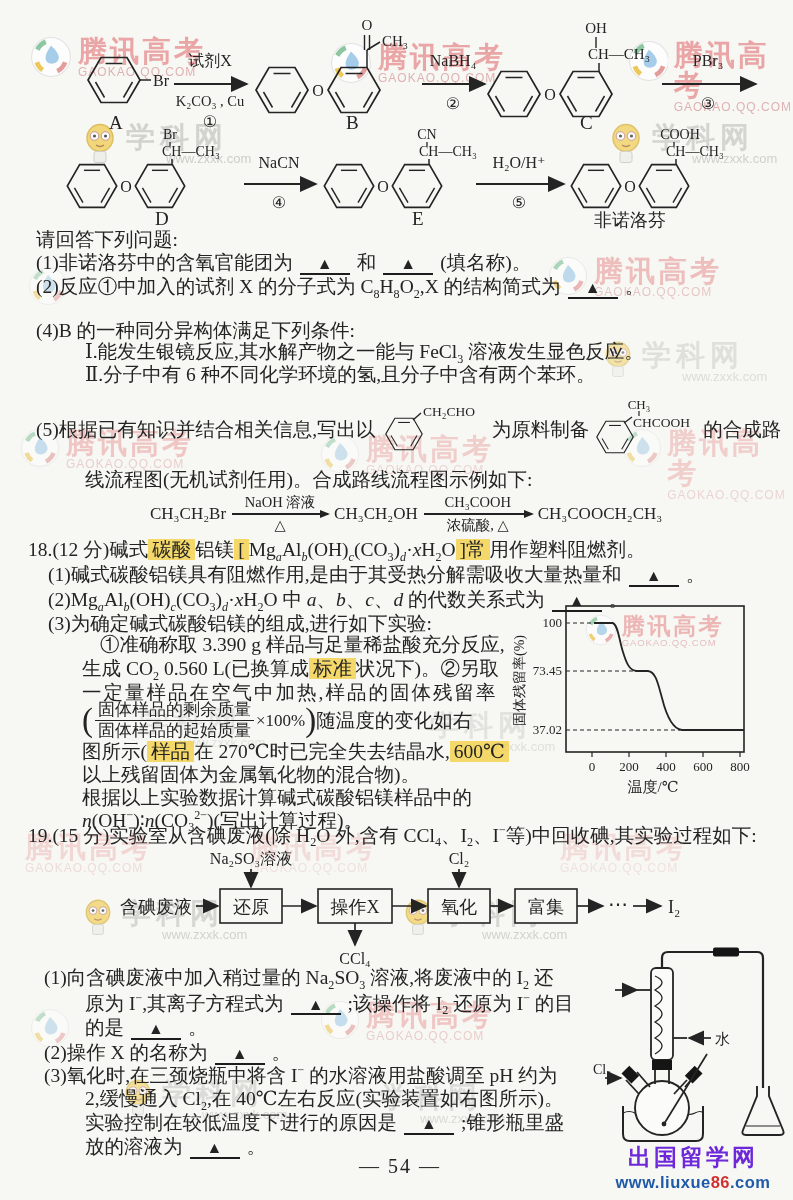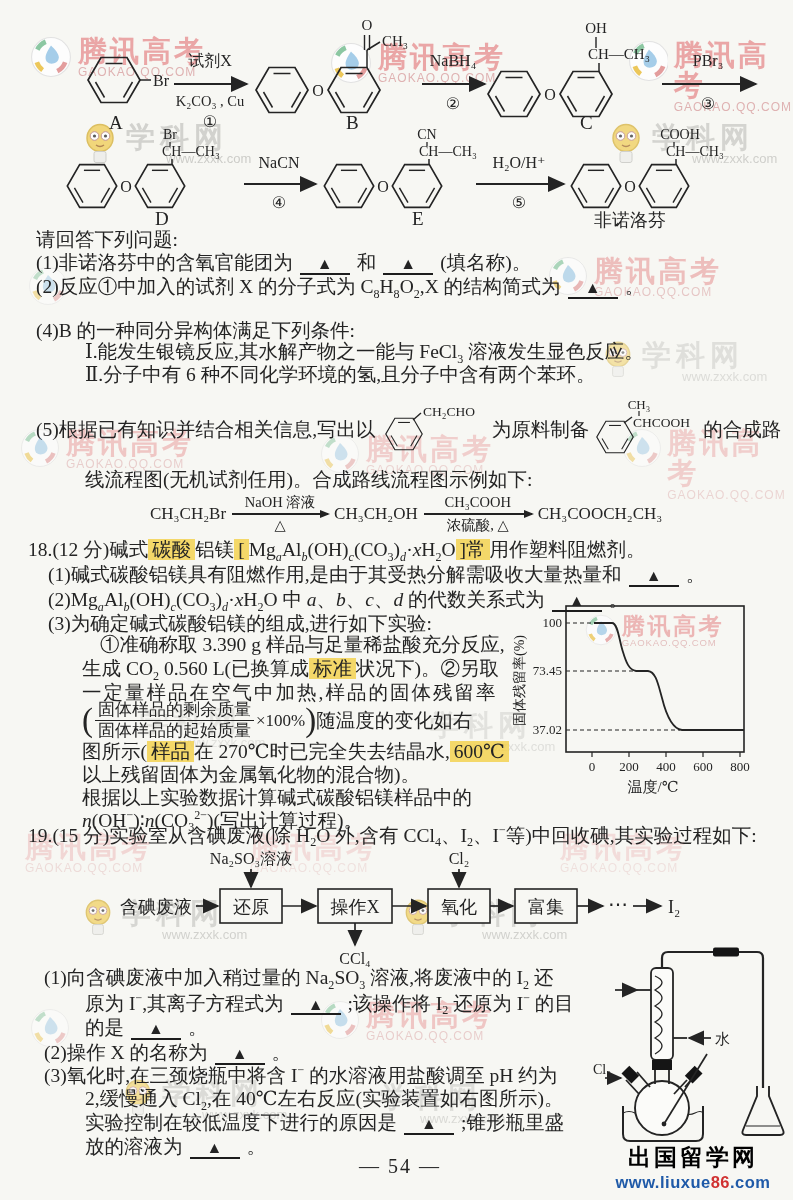--- a/index.html
+++ b/index.html
@@ -24,21 +24,21 @@
   .wm{position:absolute;z-index:1;display:flex;gap:6px;align-items:flex-start;pointer-events:none;}
   .wm .col{display:flex;flex-direction:column;line-height:1.05;}
   .wm-t .big{font-size:29px;font-weight:bold;color:#eaa6a6;letter-spacing:3px;}
   .wm-t .url{font-size:12px;color:#dfb2b2;letter-spacing:1px;font-family:"Liberation Sans",sans-serif;}
   .wm-x .big{font-size:29px;font-weight:bold;color:#c9c9c5;letter-spacing:5px;}
   .wm-x .url{font-size:13px;color:#c2c2be;font-family:"Liberation Sans",sans-serif;margin-left:40px;}
   .abs{position:absolute;z-index:2;}
   svg text{font-family:"Liberation Serif","DejaVu Serif",serif;fill:#242424;}
   .pageno{position:absolute;z-index:3;font-size:20px;letter-spacing:2px;}
   .sitefoot{position:absolute;z-index:3;text-align:center;font-family:"Liberation Sans",sans-serif;}
-  .sitefoot .s{font-size:23px;font-weight:bold;color:#000000;letter-spacing:3px;}
+  .sitefoot .s{font-size:23px;font-weight:bold;color:#6d28d9;letter-spacing:3px;}
   .sitefoot .u{font-size:16.5px;font-weight:bold;color:#1f5aa8;letter-spacing:.5px;}
   .sitefoot .u b{color:#d03030;}
 </style>
 </head>
 <body>
 
 <div id="page">
 
   <svg width="0" height="0" style="position:absolute">
     <defs>

